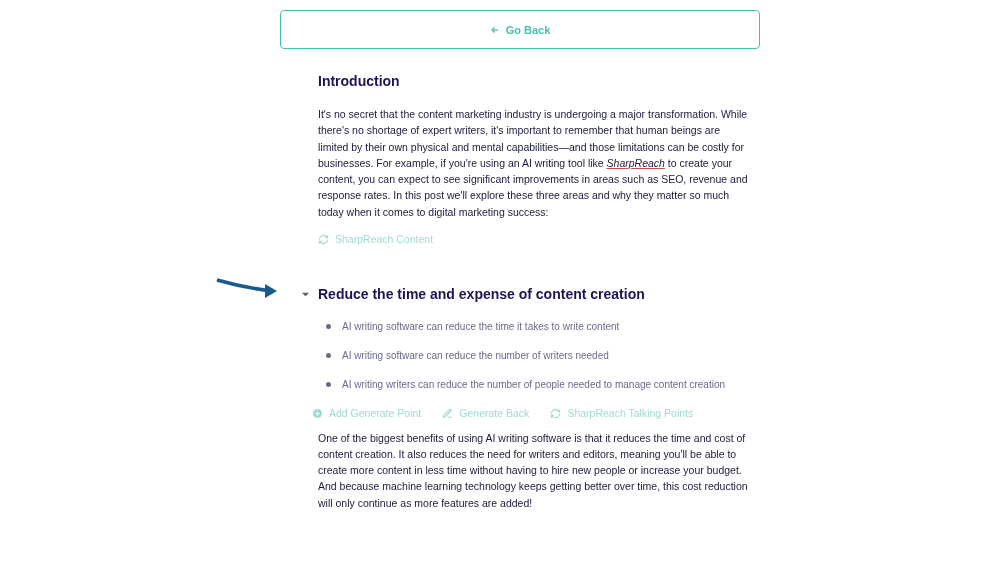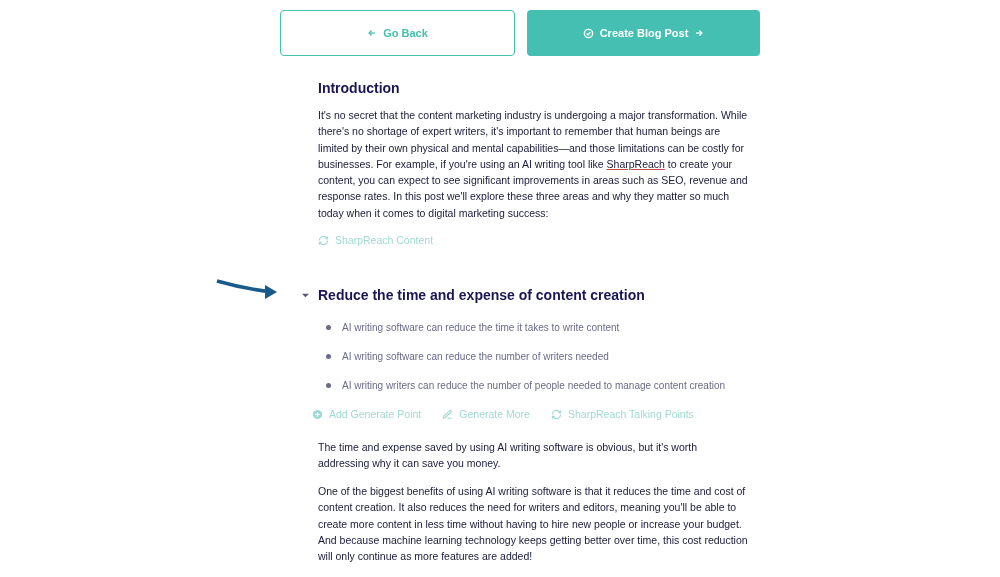--- a/index.html
+++ b/index.html
@@ -17,21 +17,21 @@
     padding-top: 10px;
     padding-bottom: 30px;
   }
   .button-row {
     display: flex;
     gap: 12px;
     margin-bottom: 22px;
   }
   .btn {
     flex: 1;
-    height: 46px;
+    height: 39px;
     border-radius: 4px;
     font-size: 11px;
     font-weight: 600;
     display: flex;
     align-items: center;
     justify-content: center;
     gap: 6px;
     cursor: pointer;
     border: none;
   }
@@ -46,21 +46,21 @@
   }
   .btn-solid .icon svg, .btn-outline .icon svg { display:block; }
   .content {
     padding-left: 38px;
     padding-right: 10px;
   }
   h2.section-title {
     font-size: 14px;
     font-weight: 700;
     color: #1b1556;
-    margin-bottom: 8px;
+    margin-bottom: 14px;
   }
   .section-title-row {
     position: relative;
     display: flex;
     align-items: center;
     gap: 8px;
     margin-left: -18px;
     margin-bottom: 14px;
   }
   .section-title-row h2.section-title {
@@ -79,20 +79,21 @@
   p.body-text {
     color: #1a1a3a;
     font-size: 10.5px;
     line-height: 1.55;
     margin-bottom: 12px;
   }
   p.body-text a.toollink {
     color: #1a1a3a;
     text-decoration: underline;
     text-decoration-color: #c94f4f;
+    font-style: italic;
   }
   .action-link {
     display: inline-flex;
     align-items: center;
     gap: 6px;
     color: #9fdad2;
     font-size: 10.5px;
     font-weight: 500;
     cursor: pointer;
     margin-right: 18px;
@@ -145,35 +146,20 @@
 
   <div class="button-row">
     <button class="btn btn-outline">
       <span class="icon">
         <svg width="10" height="10" viewBox="0 0 24 24" fill="none" stroke="currentColor" stroke-width="3">
             <path d="M19 12H5"></path>
             <path d="M11 18l-6-6 6-6"></path>
           </svg>
       </span>
       <span>Go Back</span>
-    </button>
-    <button class="btn btn-solid">
-      <span class="icon">
-        <svg width="11" height="11" viewBox="0 0 24 24" fill="none" stroke="currentColor" stroke-width="3">
-            <circle cx="12" cy="12" r="9"></circle>
-            <path d="M8 12l3 3 5-6"></path>
-          </svg>
-      </span>
-      <span>Create Blog Post</span>
-      <span class="icon">
-        <svg width="10" height="10" viewBox="0 0 24 24" fill="none" stroke="currentColor" stroke-width="3">
-            <path d="M5 12h14"></path>
-            <path d="M13 6l6 6-6 6"></path>
-          </svg>
-      </span>
     </button>
   </div>
 
   <div class="content">
 
     <h2 class="section-title">Introduction</h2>
     <p class="body-text">
       <span>It's no secret that the content marketing industry is undergoing a major transformation. While there's no shortage of expert writers, it's important to remember that human beings are limited by their own physical and mental capabilities—and those limitations can be costly for businesses. For example, if you're using an AI writing tool like </span><a href="#" class="toollink">SharpReach</a><span> to create your content, you can expect to see significant improvements in areas such as SEO, revenue and response rates. In this post we'll explore these three areas and why they matter so much today when it comes to digital marketing success:</span>
     </p>
     <div class="actions-row">
@@ -222,34 +208,33 @@
         </span>
         <span>Add Generate Point</span>
       </span>
       <span class="action-link">
         <span class="icon">
           <svg width="11" height="11" viewBox="0 0 24 24" fill="none" stroke="currentColor" stroke-width="2.5">
               <path d="M12 20h9"></path>
               <path d="M16.5 3.5a2.1 2.1 0 0 1 3 3L7 19l-4 1 1-4Z"></path>
             </svg>
         </span>
-        <span>Generate More</span>
+        <span>Generate Back</span>
       </span>
       <span class="action-link">
         <span class="icon">
           <svg width="11" height="11" viewBox="0 0 24 24" fill="none" stroke="currentColor" stroke-width="2.5">
               <path d="M3 12a9 9 0 0 1 15-6.7L21 8"></path>
               <path d="M21 3v5h-5"></path>
               <path d="M21 12a9 9 0 0 1-15 6.7L3 16"></path>
               <path d="M3 21v-5h5"></path>
             </svg>
         </span>
         <span>SharpReach Talking Points</span>
       </span>
     </div>
 
-    <p class="body-text" style="margin-top:14px;">The time and expense saved by using AI writing software is obvious, but it's worth addressing why it can save you money.</p>
     <p class="body-text">One of the biggest benefits of using AI writing software is that it reduces the time and cost of content creation. It also reduces the need for writers and editors, meaning you'll be able to create more content in less time without having to hire new people or increase your budget. And because machine learning technology keeps getting better over time, this cost reduction will only continue as more features are added!</p>
 
     <div class="section-gap"></div>
 
   </div>
 </div>
 
 </body></html>

